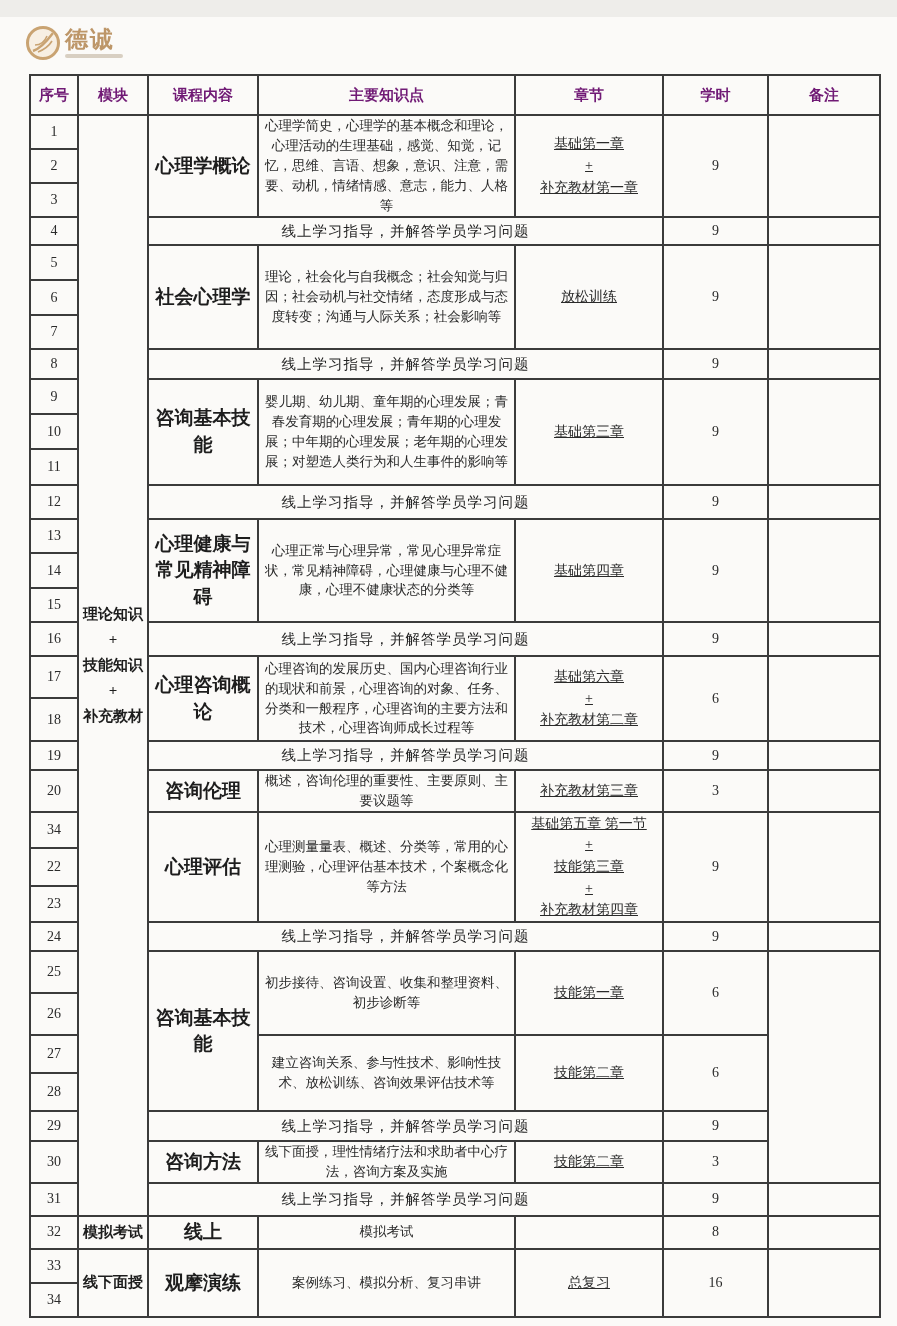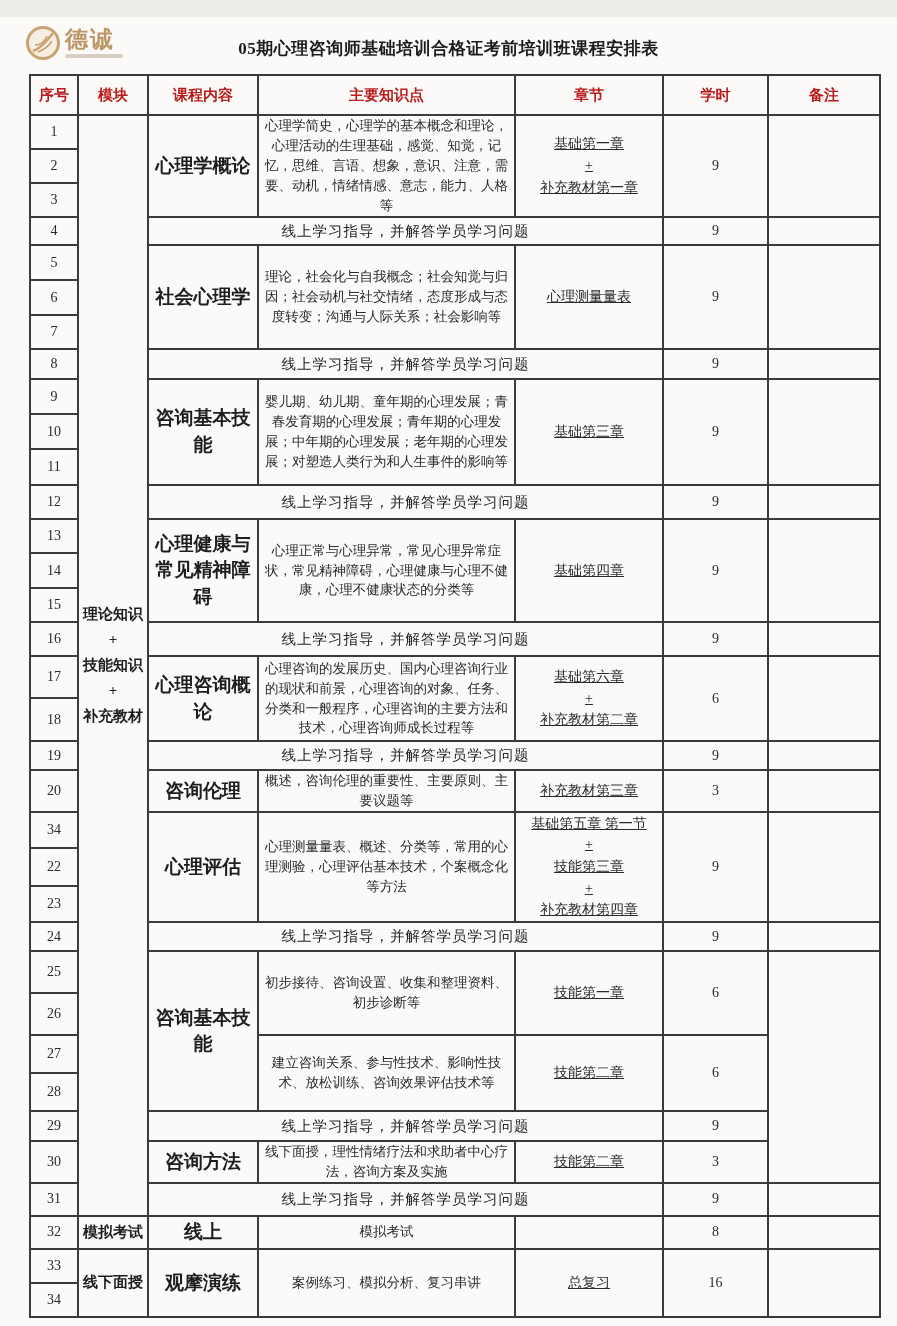--- a/index.html
+++ b/index.html
@@ -52,21 +52,21 @@
     width:850px;
     margin-left:29px;
   }
   .schedule th,.schedule td{
     border:2px solid #3b3b3b;
     text-align:center;
     vertical-align:middle;
     padding:0;
     overflow:hidden;
   }
-  .schedule th{font-size:15px;font-weight:bold;color:#b91c1c;}
+  .schedule th{font-size:15px;font-weight:bold;color:#701a75;}
   .no-cell{font-size:14px;color:#2a2a2a;}
   .module-cell{
     font-weight:bold;font-size:15px;line-height:1.7;
     white-space:pre-line;color:#1d1d1d;border-radius:9px;
   }
   .course-cell{
     font-weight:bold;font-size:19px;line-height:1.4;
     padding:2px 4px;color:#1d1d1d;
   }
   .points-cell{
@@ -99,21 +99,20 @@
           <path d="M4 22 C10 20, 18 12, 24 4" stroke="#c9a372" stroke-width="2.4" fill="none"></path>
           <path d="M6 16 C12 16, 16 12, 18 7" stroke="#c9a372" stroke-width="1.6" fill="none"></path>
           <path d="M9 23 C14 21, 20 17, 23 12" stroke="#c9a372" stroke-width="1.6" fill="none"></path>
         </svg>
       </span>
       <span class="logo-textwrap">
         <span class="logo-text">德诚</span>
         <span class="logo-subline"></span>
       </span>
     </div>
-    <div class="title">05期心理咨询师基础培训合格证考前培训班课程安排表</div>
   </div>
 
   <table class="schedule">
     <colgroup>
       <col style="width:48px">
         <col style="width:70px">
         <col style="width:110px">
       <col style="width:257px">
         <col style="width:148px">
         <col style="width:105px">
@@ -156,21 +155,21 @@
       <td class="no-cell">4</td>
       <td class="online-cell" colspan="3">线上学习指导，并解答学员学习问题</td>
       <td class="hours-cell">9</td>
       <td class="remark-cell"></td>
     </tr>
 
     <tr style="height:35px">
       <td class="no-cell">5</td>
       <td class="course-cell" rowspan="3">社会心理学</td>
       <td class="points-cell" rowspan="3">理论，社会化与自我概念；社会知觉与归因；社会动机与社交情绪，态度形成与态度转变；沟通与人际关系；社会影响等</td>
-      <td class="chapter-cell" rowspan="3">心理测量量表</td>
+      <td class="chapter-cell" rowspan="3">放松训练</td>
       <td class="hours-cell" rowspan="3">9</td>
       <td class="remark-cell" rowspan="3"></td>
     </tr>
     <tr style="height:35px">
       <td class="no-cell">6</td>
     </tr>
     <tr style="height:34px">
       <td class="no-cell">7</td>
     </tr>
 

